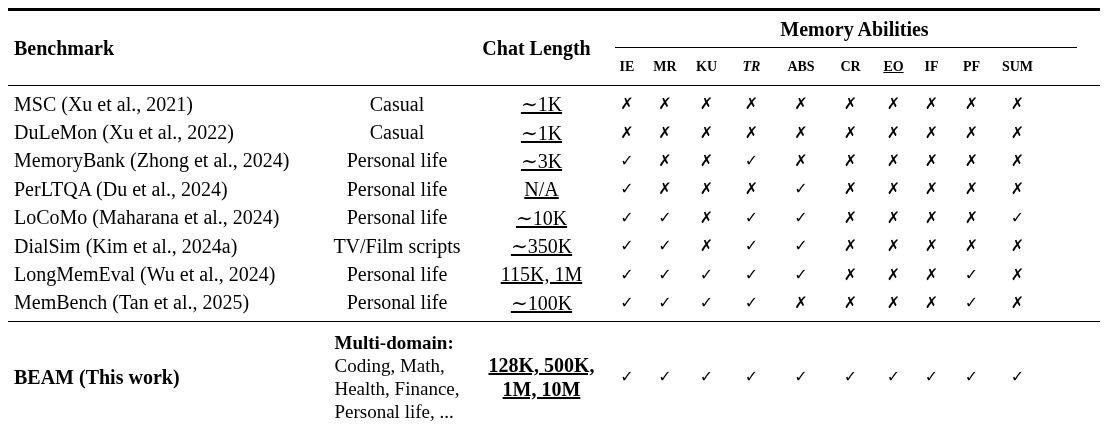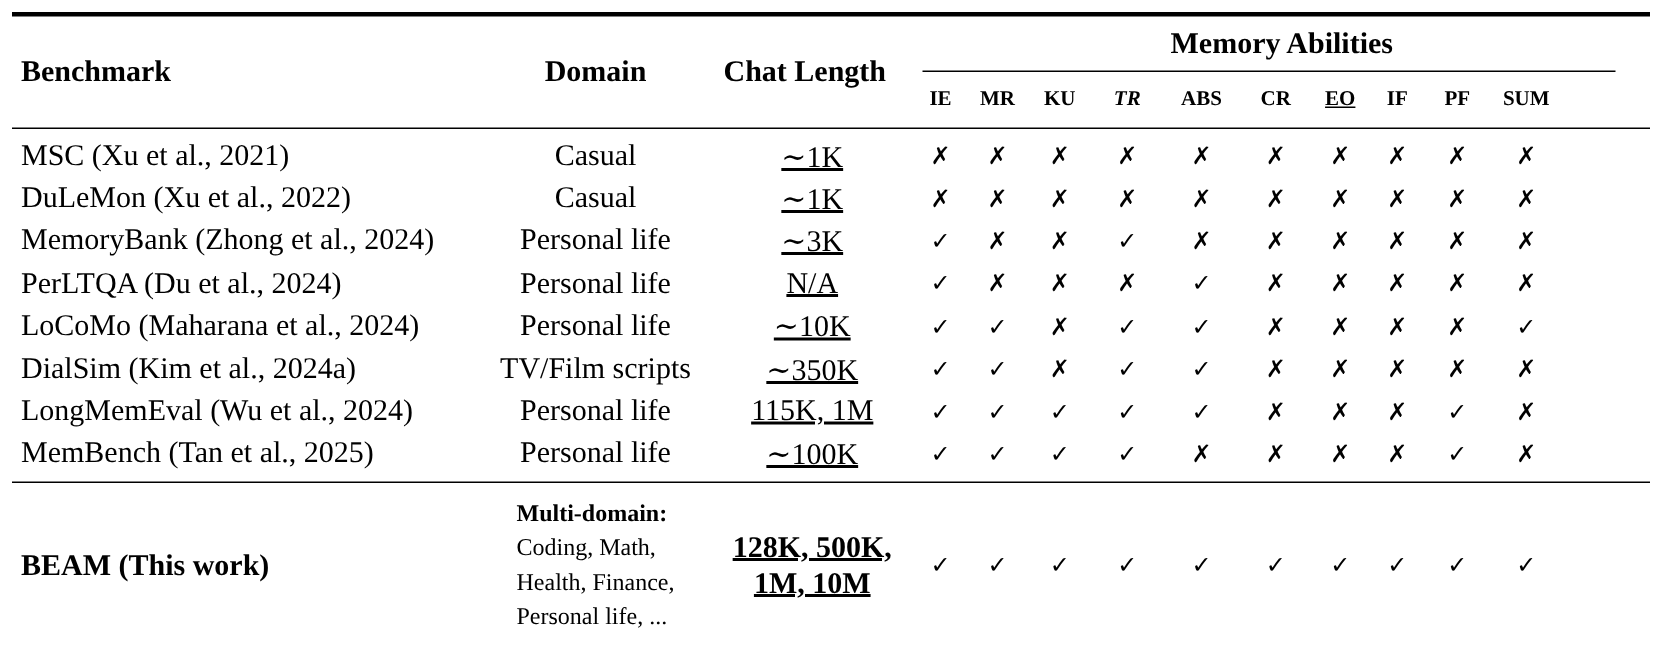--- a/index.html
+++ b/index.html
@@ -57,34 +57,33 @@
   
   .row--highlight{
     height:auto;min-height:102px;
     border-top:1.6px solid #000;
     padding:4px 0 6px 0;
     align-items:center;
   }
   .row--highlight .cell-benchmark{font-weight:bold;}
   .domain-block{
     display:inline-block;text-align:left;
-    font-size:16px;line-height:23px;white-space:nowrap;
+    font-size:19px;line-height:23px;white-space:nowrap;
   }
   .domain-heading{font-weight:bold;}
   .chat-lines{font-weight:bold;line-height:24px;}
 </style>
 </head>
 <body>
 
 <div class="page">
   <div class="tbl">
 
     <div class="grid thead">
       <div class="th-benchmark">Benchmark</div>
-      <div class="th-domain">Domain</div>
       <div class="th-chat">Chat Length</div>
       <div class="th-group">Memory Abilities</div>
 
     <div class="ability-th sub" style="grid-column: 4;">IE</div>
         <div class="ability-th sub" style="grid-column: 5;">MR</div>
         <div class="ability-th sub" style="grid-column: 6;">KU</div>
         <div class="ability-th sub" style="grid-column: 7; font-style: italic;">TR</div>
         <div class="ability-th sub" style="grid-column: 8;">ABS</div>
         <div class="ability-th sub" style="grid-column: 9;">CR</div>
         <div class="ability-th sub" style="grid-column: 10; text-decoration: underline;">EO</div>

